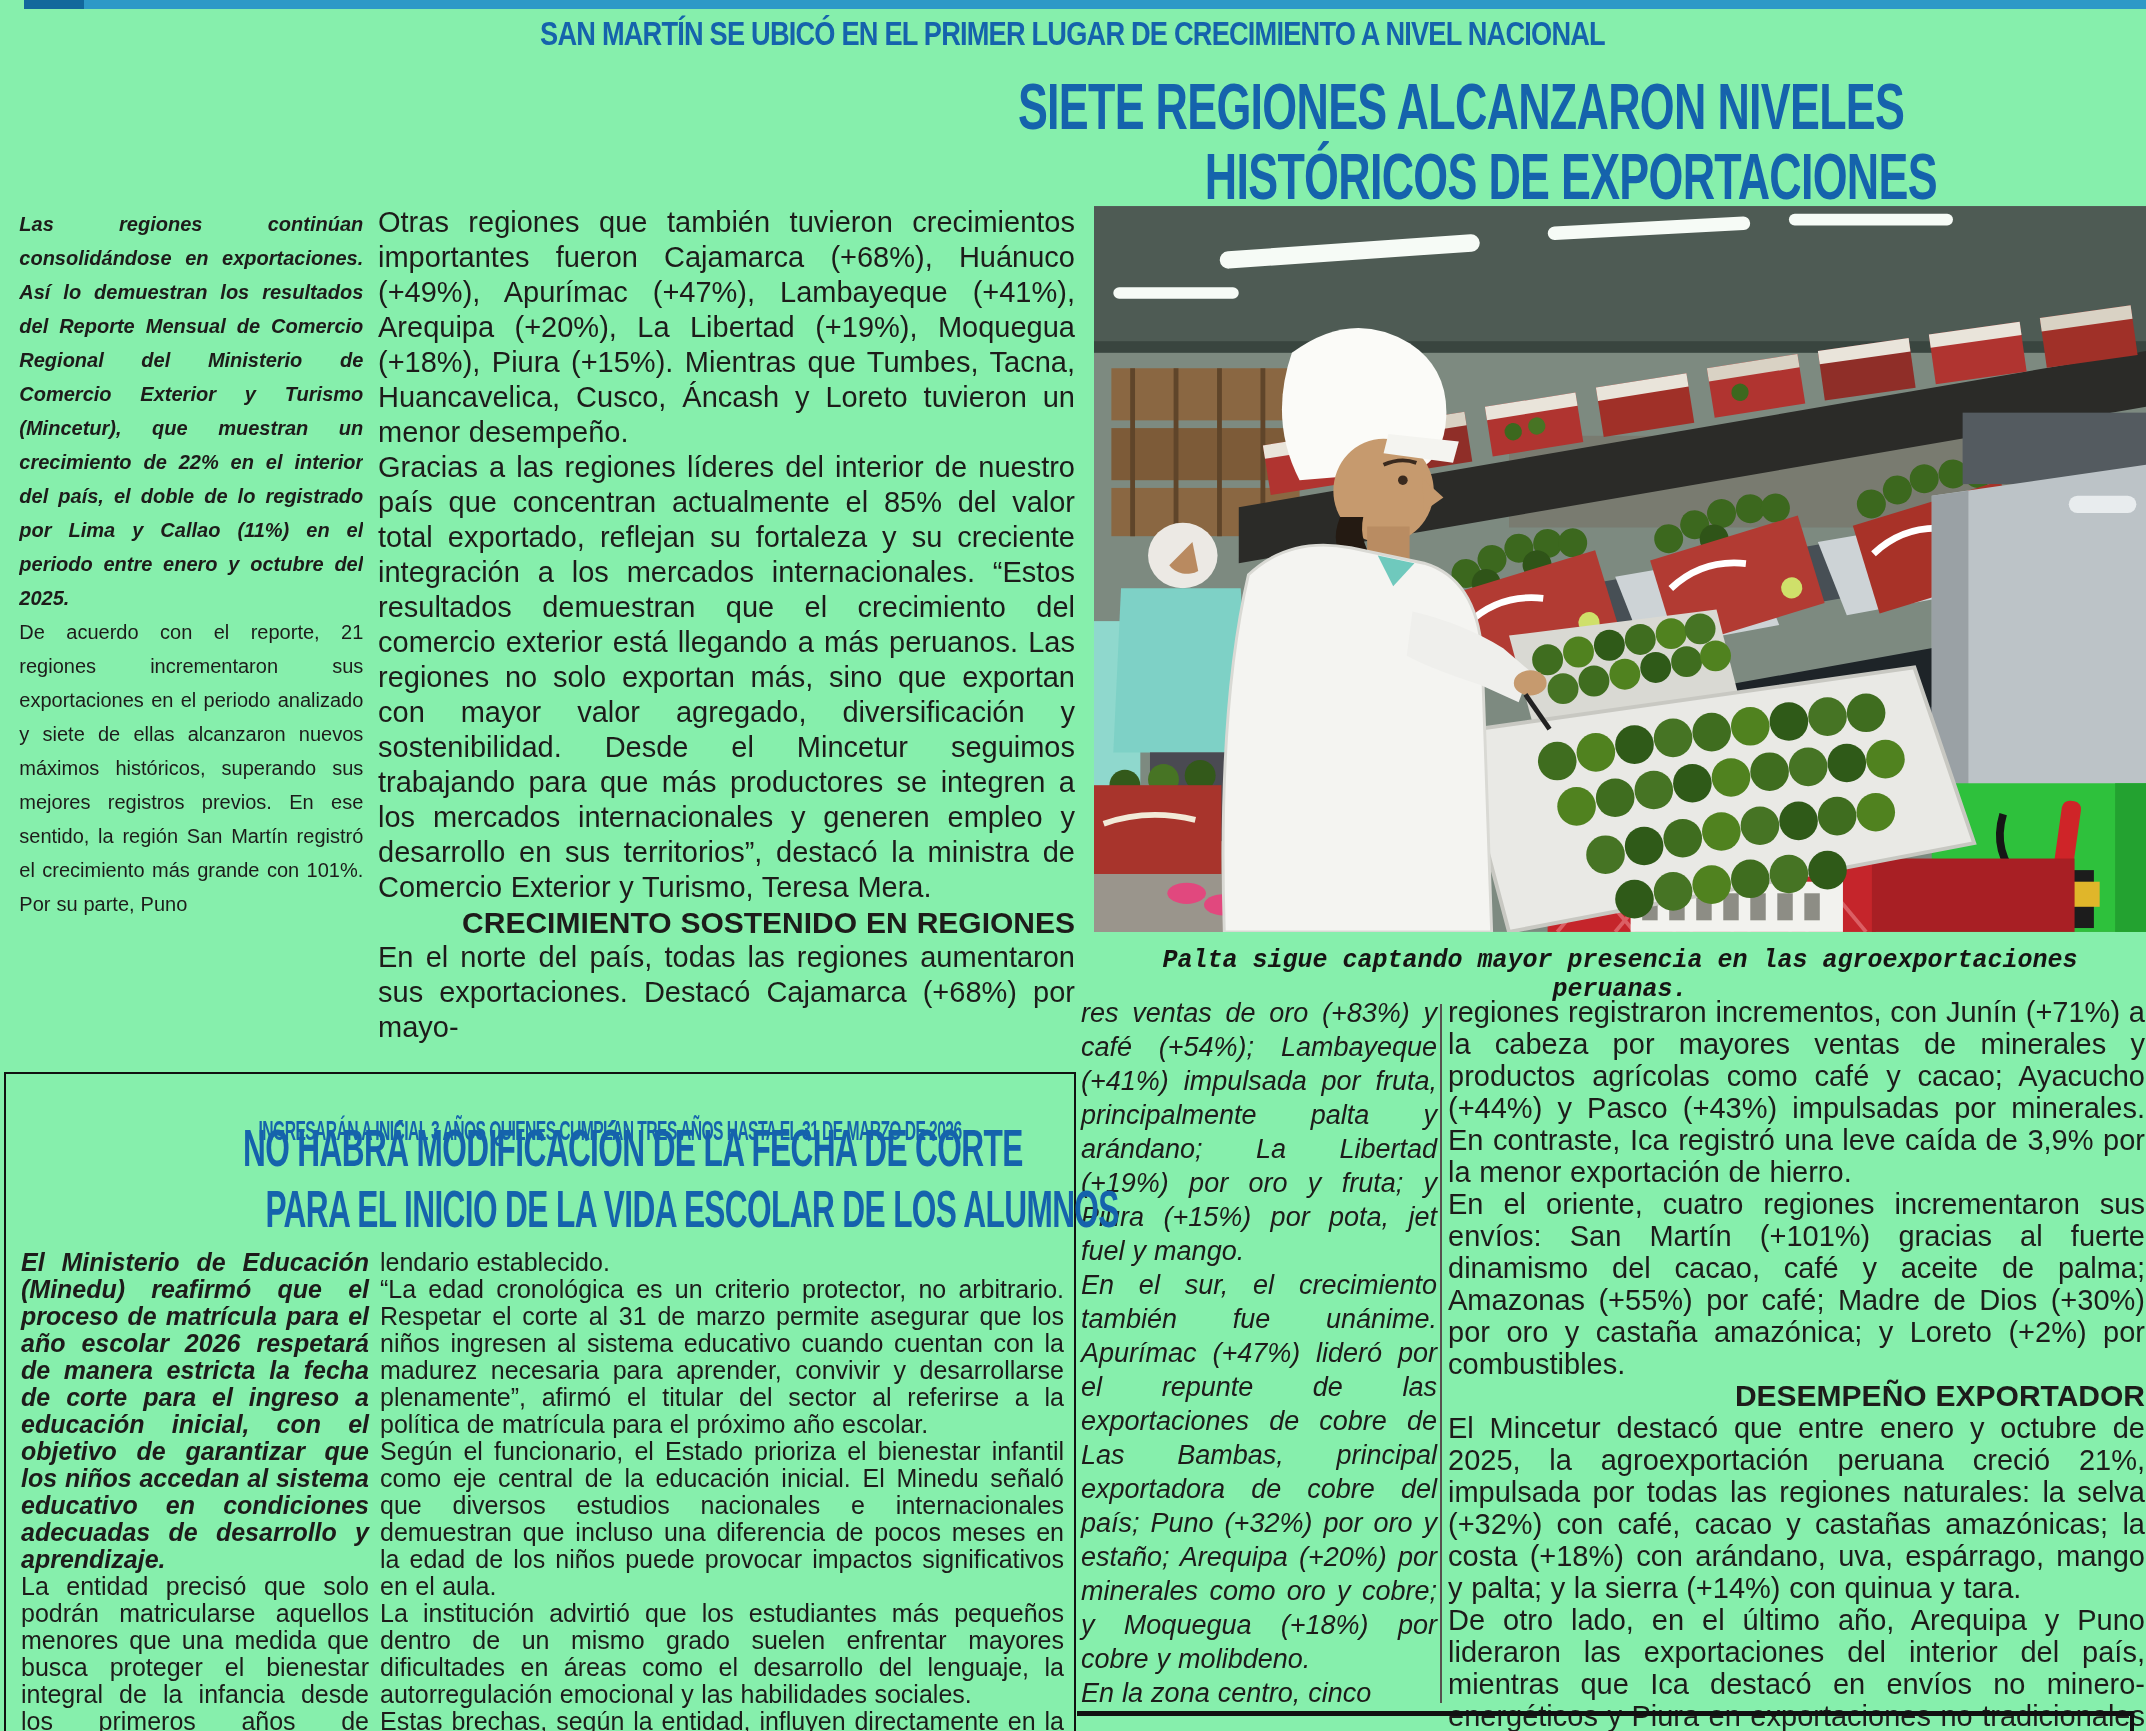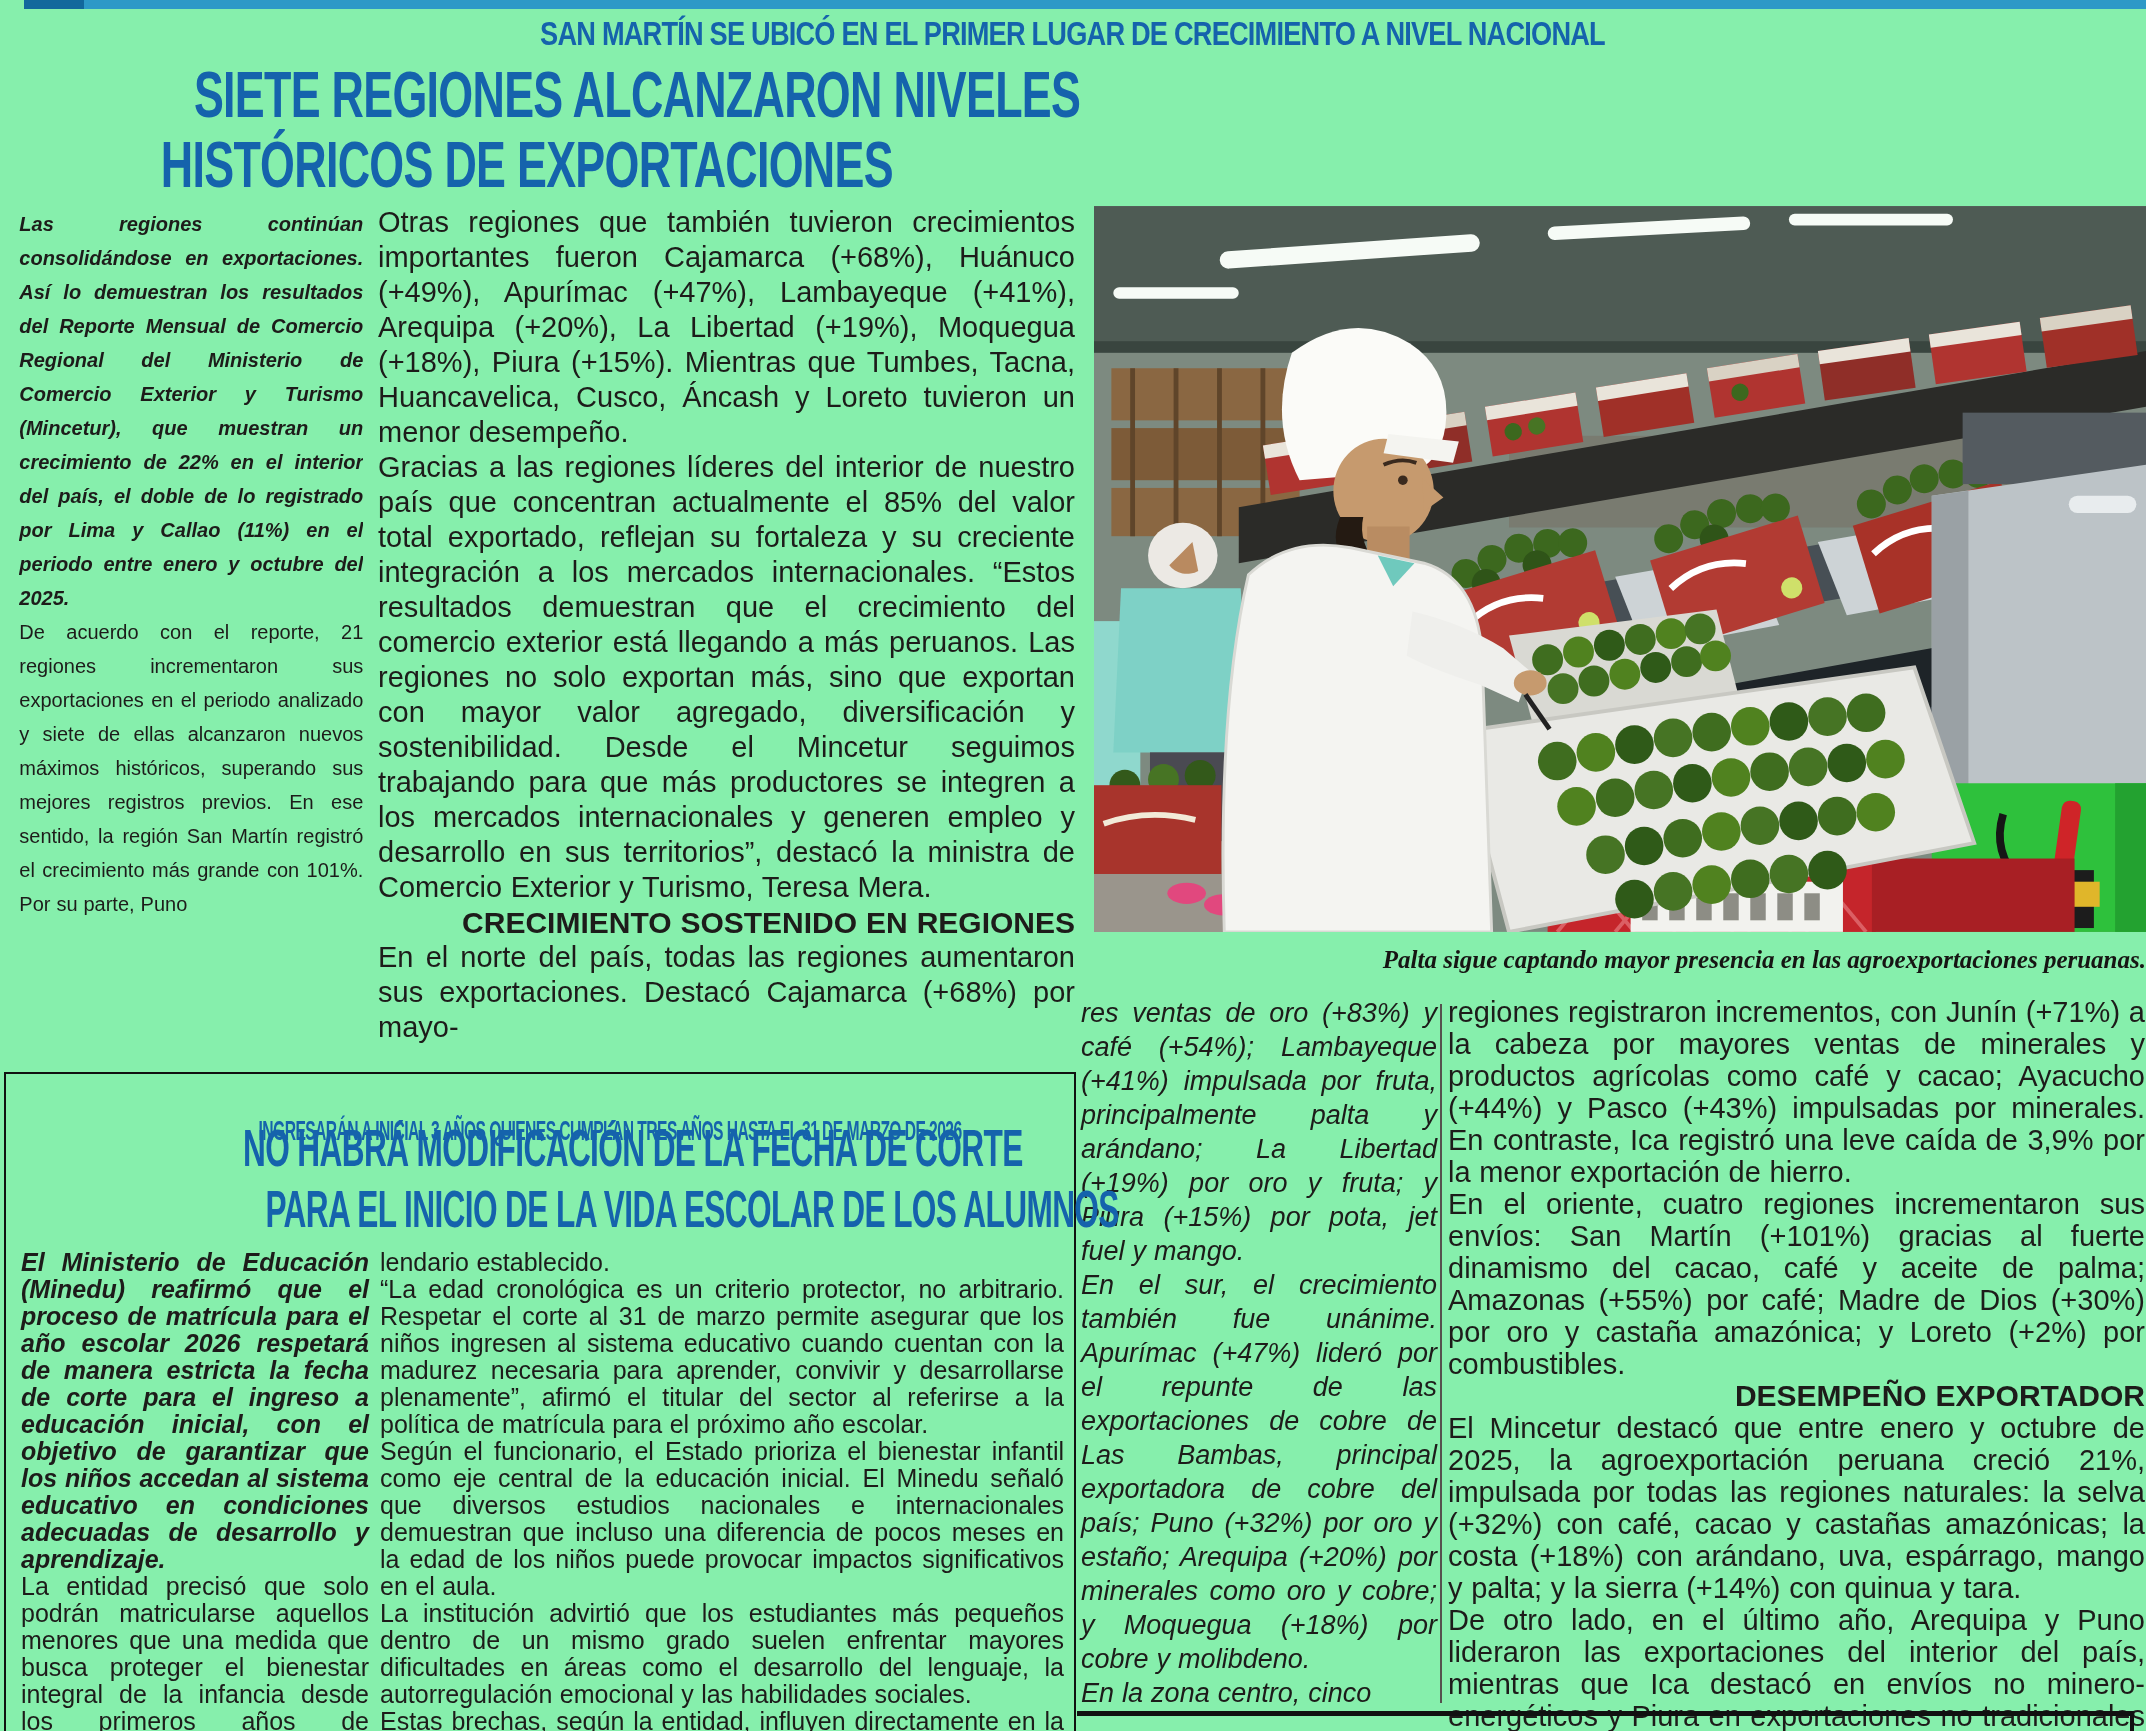--- a/index.html
+++ b/index.html
@@ -9,42 +9,42 @@
   .topbar{position:absolute;left:24px;top:0;width:2122px;height:8.7px;background:var(--topbar-light,#2d99c7);}
   .topbar-dark{position:absolute;left:0;top:0;width:60px;height:8.7px;background:var(--topbar-dark,#12689c);}
   
   .cond{display:inline-block;white-space:nowrap;letter-spacing:-1px;}
   .k1 .cond{transform:scaleX(.80);}
   .h1 .cond{transform:scaleX(.70);}
   .k2 .cond{transform:scaleX(.58);}
   .h2 .cond{transform:scaleX(.62);}
   .k1{position:absolute;left:0;top:15.4px;width:2146px;text-align:center;
       font-weight:700;font-size:34px;line-height:37px;color:var(--accent-blue,#1563ac);}
-  .h1{position:absolute;left:0;top:56px;width:2078px;text-align:left;margin:4px;
+  .h1{position:absolute;left:0;top:56px;width:2078px;text-align:right;margin:16px;
       font-weight:700;font-size:64px;line-height:70px;color:var(--accent-blue,#1563ac);}
   .k2{position:absolute;left:3.9px;top:1085px;width:1068px;text-align:center;
       font-weight:700;font-size:27px;line-height:29px;color:var(--accent-blue,#1563ac);margin-top:32px;}
   .h2{position:absolute;left:3.9px;top:1118px;width:1068px;text-align:center;margin:0;
       font-weight:700;font-size:51px;line-height:61px;color:var(--accent-blue,#1563ac);}
   
   .col{position:absolute;text-align:justify;hyphens:auto;-webkit-hyphens:auto;word-spacing:.02em;}
   .col p{margin:0;}
   .a1c1{left:19.3px;top:207px;width:344px;font-size:20px;line-height:34px;max-height:861px;overflow:hidden;}
   .a1c2{left:378px;top:205px;width:697px;font-size:29px;line-height:35px;max-height:898px;overflow:hidden;}
   .a1c3{left:1081px;top:996px;width:356px;font-size:27px;line-height:34px;font-style:italic;}
   .a1c4{left:1448px;top:996px;width:697px;font-size:29px;line-height:32px;}
   .a2c1{left:21px;top:1249px;width:348px;font-size:25px;line-height:27px;}
   .a2c2{left:380px;top:1249px;width:684px;font-size:25px;line-height:27px;}
   .lead{font-weight:700;font-style:italic;}
   .subhead{display:block;text-align:right;font-weight:700;margin:0;font-size:30px;}
   
   .photo{position:absolute;left:1094px;top:206px;width:1052px;height:726px;margin:0;overflow:hidden;}
   .photo svg{display:block;}
-  .caption{position:absolute;left:1094px;top:946px;width:1052px;text-align:right;
-           font-family:Liberation Serif, serif;font-style:italic;font-weight:700;
+  .caption{position:absolute;left:1094px;top:946px;width:1052px;text-align:center;
+           font-family:Liberation Mono, monospace;font-style:italic;font-weight:700;
            font-size:25px;color:var(--caption-color,#161513);}
   
   .box2{position:absolute;left:3.9px;top:1072px;width:1068px;height:676px;
         border:2.9px solid var(--rule-black,#111);background:transparent;}
   
   .rule-br{position:absolute;left:1077px;top:1711px;width:1057px;height:4.8px;background:var(--rule-black,#111);}
   .rule-br-stub{position:absolute;left:2130px;top:1711px;width:3.9px;height:20px;background:var(--rule-black,#111);}
   .rule-c34{position:absolute;left:1440px;top:1004px;width:1.9px;height:699px;background:#55524e;}
 </style>
 </head>

